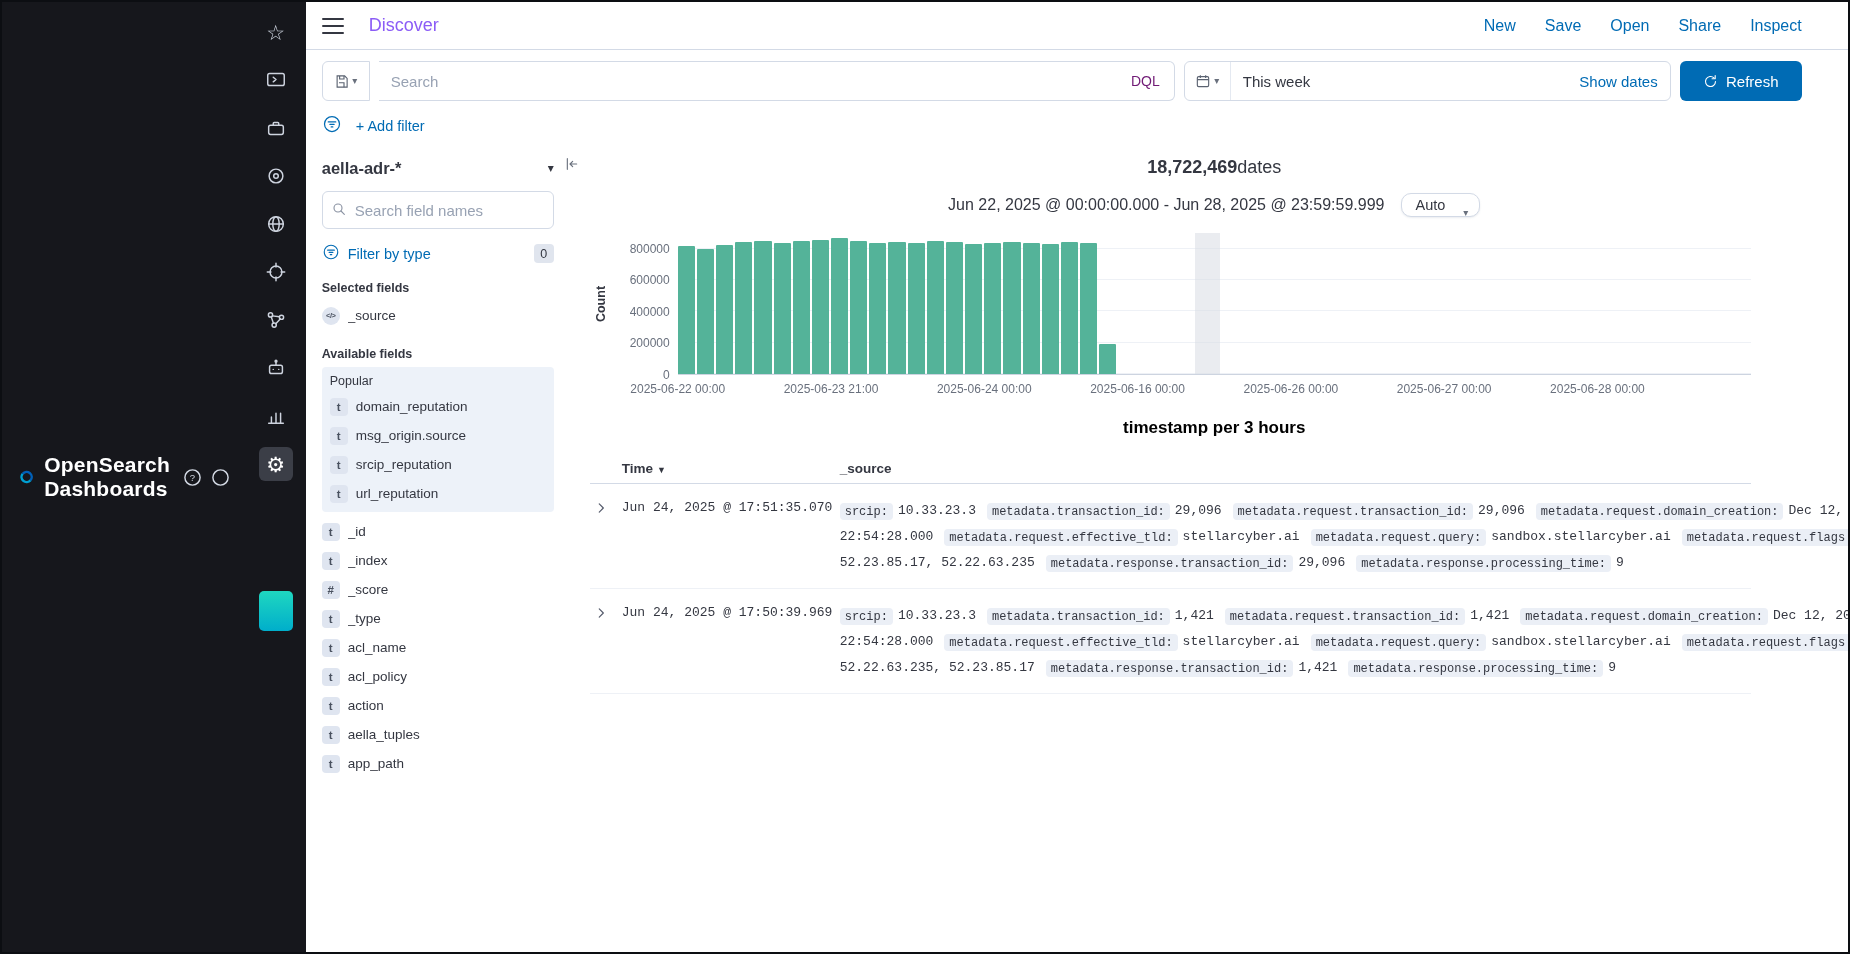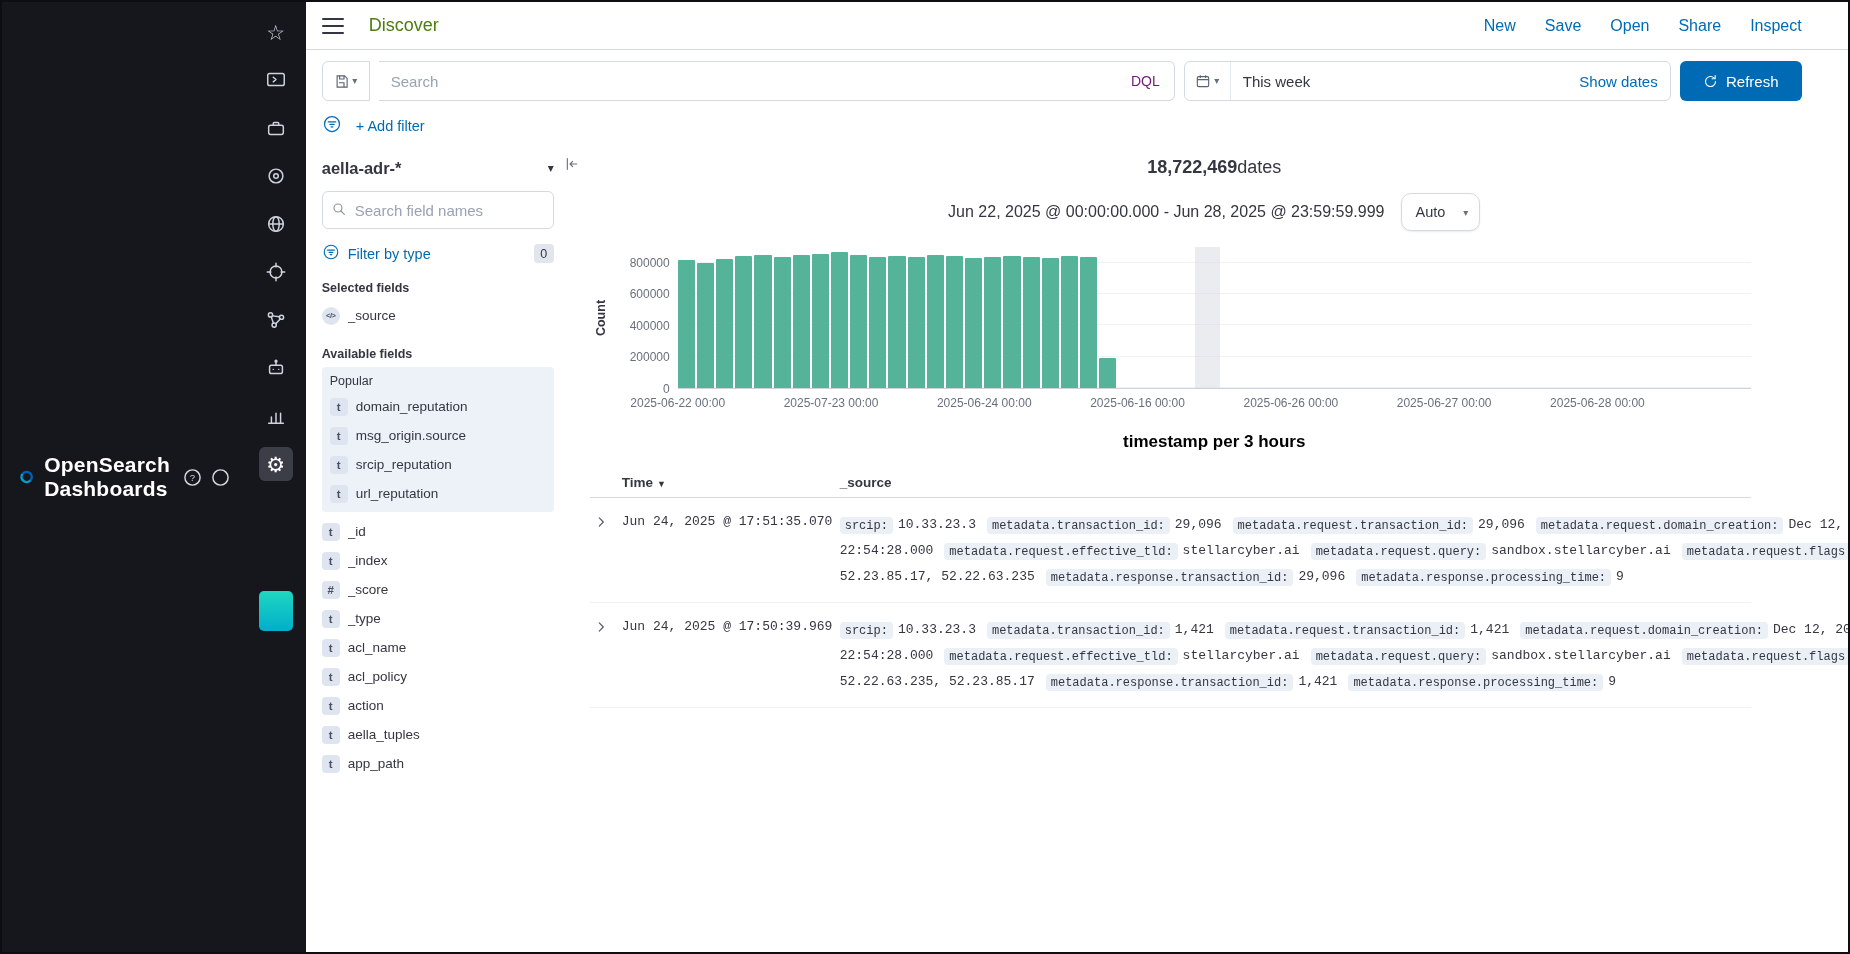--- a/index.html
+++ b/index.html
@@ -23,21 +23,21 @@
   .rail-item.selected { background: #3b3e47; color: #fff; }
   .rail-logo { width: 34px; height: 40px; border-radius: 5px; background: linear-gradient(180deg, #1fd7c0, #00aecb); margin-top: 96px; cursor: pointer; }
 
   
   .page { flex: 1; display: flex; flex-direction: column; min-width: 0; background: #fff; }
   .header-bar { flex: 0 0 48px; border-bottom: 1px solid #d3dae6; display: flex; align-items: center; }
   .constrained { width: 1480px; margin-left: 16px; }
   .header-inner { display: flex; align-items: center; }
   .hamburger { width: 22px; height: 16px; display: flex; flex-direction: column; justify-content: space-between; cursor: pointer; }
   .hamburger i { display: block; height: 2px; background: #343741; border-radius: 1px; }
-  .page-title { font-size: 18px; color: #4d7c0f; margin-left: 25px; }
+  .page-title { font-size: 18px; color: #8b5cf6; margin-left: 25px; }
   .header-actions { margin-left: auto; display: flex; gap: 29px; }
   .top-action { color: #006BB4; font-size: 16px; cursor: pointer; text-decoration: none; }
 
   
   .query-bar { display: flex; align-items: center; gap: 9px; padding: 11px 0 9px 0; }
   .ctl { border: 1px solid #d3dae6; background: #fff; height: 40px; display: flex; align-items: center; }
   .saved-query-btn { width: 48px; border-radius: 6px 0 0 6px; justify-content: center; gap: 3px; cursor: pointer; }
   .search-box { flex: 1; border-left: none; border-radius: 0 6px 6px 0; padding: 0 12px; position: relative; }
   .search-box input { border: none; outline: none; flex: 1; font-size: 15px; font-family: "Liberation Sans", sans-serif; color: #343741; background: transparent; }
   .search-box input::placeholder { color: #98a2b3; }
@@ -80,21 +80,21 @@
   .collapse-btn { margin-top: 6px; width: 24px; height: 24px; background: none; border: none; cursor: pointer; }
   .collapse-btn svg { width: 16px; height: 16px; stroke: #69707d; fill: none; stroke-width: 1.7; stroke-linecap: round; stroke-linejoin: round; }
 
   
   .results { width: 1161px; display: flex; flex-direction: column; padding-top: 8px; }
   .center-over-plot { margin-left: 88px; width: 1073px; display: flex; justify-content: center; align-items: center; }
   .hits-line { font-size: 18px; margin-top: 2px; }
   .hits-count { font-weight: bold; }
   .range-line { margin-top: 15px; gap: 17px; }
   .range-text { font-size: 16px; color: #343741; }
-  .interval-select { position: relative; height: 38px; border: 1px solid #d3dae6; border-radius: 10px; background: #fff; box-shadow: 0 1px 2px rgba(152,162,179,.2); padding: 0 34px 0 13px; font-size: 14.5px; display: flex; align-items: center; cursor: pointer; }
+  .interval-select { position: relative; height: 24px; border: 1px solid #d3dae6; border-radius: 10px; background: #fff; box-shadow: 0 1px 2px rgba(152,162,179,.2); padding: 0 34px 0 13px; font-size: 14.5px; display: flex; align-items: center; cursor: pointer; }
   .interval-select .chev { position: absolute; right: 11px; top: 14px; }
 
   .chart-block { margin-top: 16px; }
   .chart-row { display: flex; }
   .ycaption-col { flex: 0 0 22px; position: relative; }
   .ycaption { position: absolute; top: 50%; left: 50%; transform: translate(-50%, -50%) rotate(-90deg); font-size: 12.5px; font-weight: bold; color: #343741; white-space: nowrap; }
   .yticks-col { flex: 0 0 66px; position: relative; }
   .ytick { position: absolute; right: 8px; transform: translateY(50%); font-size: 12px; color: #69707d; }
   .plot { flex: 1; position: relative; height: 142px; border-bottom: 1px solid #cdd4e0; }
   .gridline { position: absolute; left: 0; right: 0; height: 1px; background: #eef1f6; }
@@ -426,21 +426,21 @@
                     <div class="bar" title="839000" style="left: 32.1429%; width: calc(1.78571% - 2px); height: 93.2222%; background: rgb(84, 179, 153);"></div>
                     <div class="bar" title="832000" style="left: 33.9286%; width: calc(1.78571% - 2px); height: 92.4444%; background: rgb(84, 179, 153);"></div>
                     <div class="bar" title="842000" style="left: 35.7143%; width: calc(1.78571% - 2px); height: 93.5556%; background: rgb(84, 179, 153);"></div>
                     <div class="bar" title="837000" style="left: 37.5%; width: calc(1.78571% - 2px); height: 93%; background: rgb(84, 179, 153);"></div>
                     <div class="bar" title="190000" style="left: 39.2857%; width: calc(1.78571% - 2px); height: 21.1111%; background: rgb(84, 179, 153);"></div>
                   </div>
               </div>
             </div>
             <div class="xlabels">
                 <div class="xtick" style="left: 0%;">2025-06-22 00:00</div>
-                <div class="xtick" style="left: 14.2857%;">2025-07-23 00:00</div>
+                <div class="xtick" style="left: 14.2857%;">2025-06-23 21:00</div>
                 <div class="xtick" style="left: 28.5714%;">2025-06-24 00:00</div>
                 <div class="xtick" style="left: 42.8571%;">2025-06-16 00:00</div>
                 <div class="xtick" style="left: 57.1429%;">2025-06-26 00:00</div>
                 <div class="xtick" style="left: 71.4286%;">2025-06-27 00:00</div>
                 <div class="xtick" style="left: 85.7143%;">2025-06-28 00:00</div>
               </div>
             <div class="xtitle">timestamp per 3 hours</div>
           </div>
 
           <div class="doc-table">

